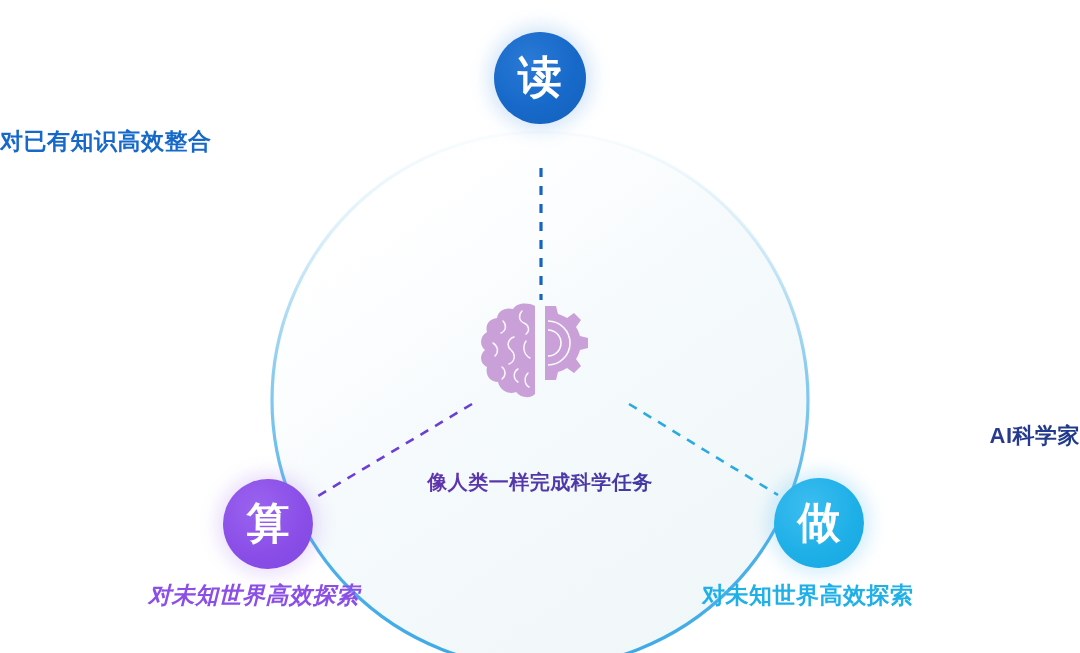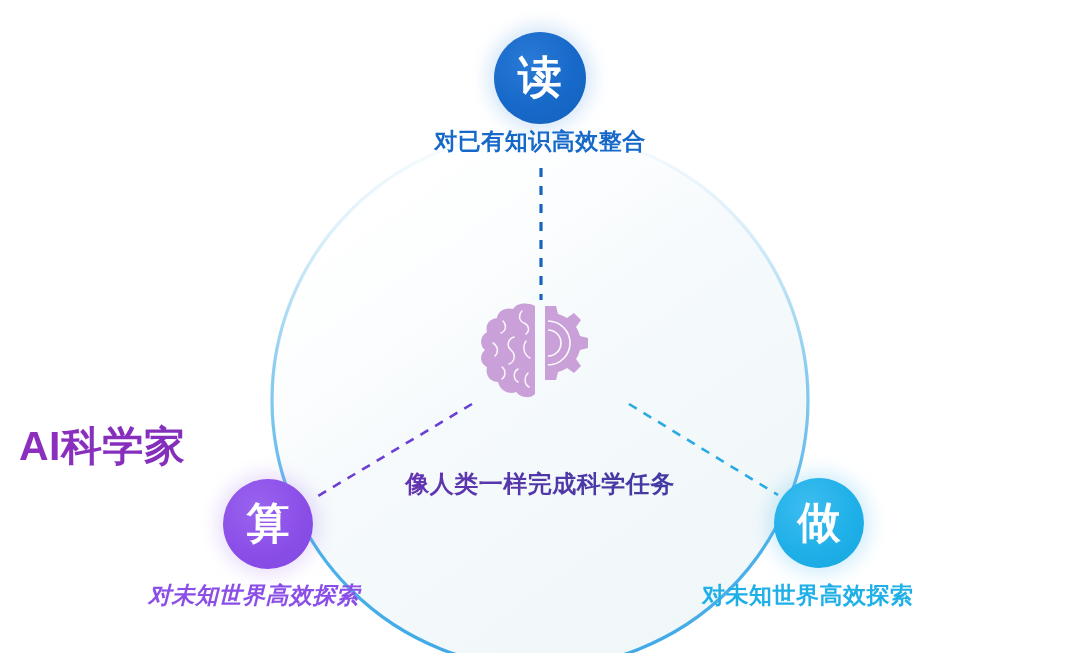--- a/index.html
+++ b/index.html
@@ -80,21 +80,20 @@
     position: absolute;
     font-weight: 700;
     font-size: 23px;
     letter-spacing: 0.5px;
     white-space: nowrap;
     user-select: none;
   }
   .caption-read {
     left: 0; right: 0;
     top: 126px;
-    text-align: center;
     color: #1769c9;
   }
   .caption-calc {
     left: 148px;
     top: 580px;
     color: #8b4fe8;
     font-style: italic;
   }
   .caption-do {
     left: 702px;
@@ -107,39 +106,39 @@
     position: absolute;
     left: 472px;
     top: 303px;
     width: 136px;
     height: 100px;
   }
   .center-title {
     position: absolute;
     left: 0; right: 0;
     top: 424px;
-    text-align: left;
-    font-size: 41px;
+    text-align: right;
+    font-size: 22px;
     font-weight: 700;
     letter-spacing: 0.5px;
     line-height: 1.1;
     background: linear-gradient(90deg, #8e2fc0 0%, #7b2fb8 28%, #4a3aa8 62%, #1f3a8a 100%);
     -webkit-background-clip: text;
     background-clip: text;
     color: transparent;
     -webkit-text-fill-color: transparent;
     user-select: none;
     padding-left: 19px;
   }
   .center-sub {
     position: absolute;
     left: 0; right: 0;
     top: 470px;
     text-align: center;
-    font-size: 24px;
+    font-size: 20px;
     font-weight: 700;
     letter-spacing: 0.5px;
     line-height: 1.2;
     background: linear-gradient(90deg, #8e2fc0 0%, #6e33b4 30%, #3c3ba0 65%, #1f3a8a 100%);
     -webkit-background-clip: text;
     background-clip: text;
     color: transparent;
     -webkit-text-fill-color: transparent;
     user-select: none;
   }

